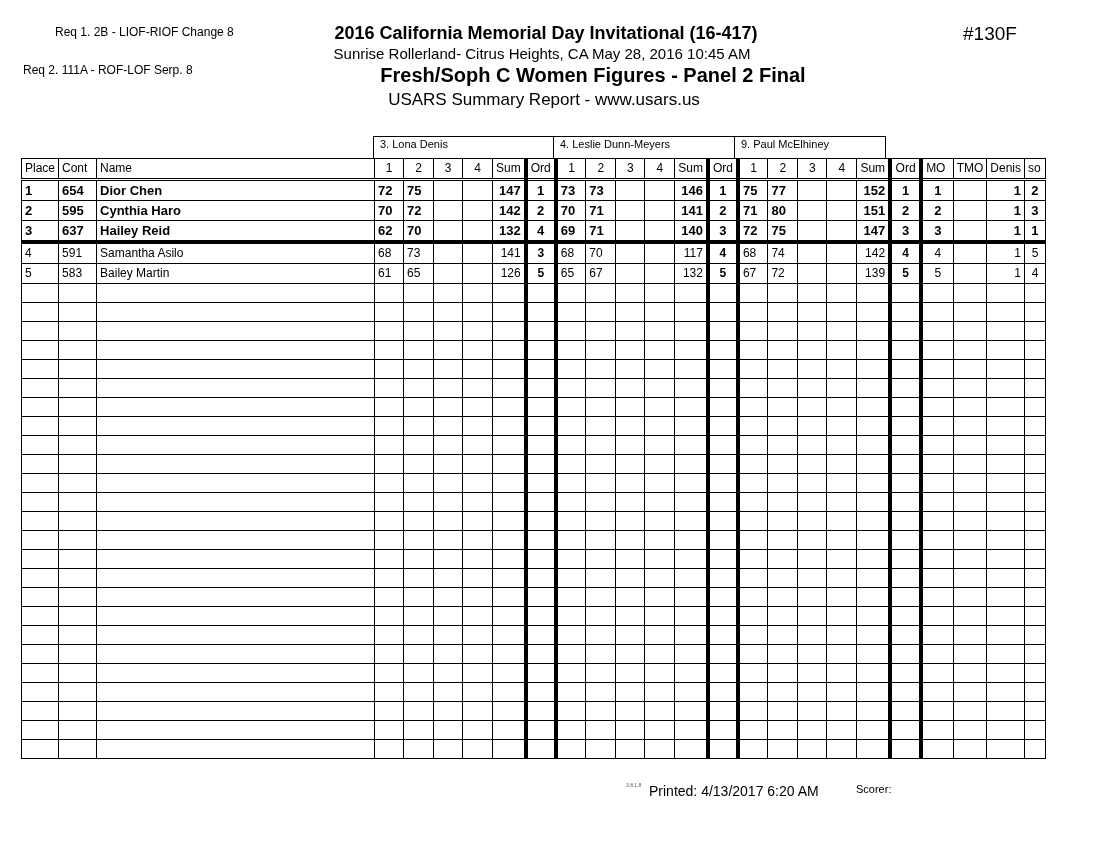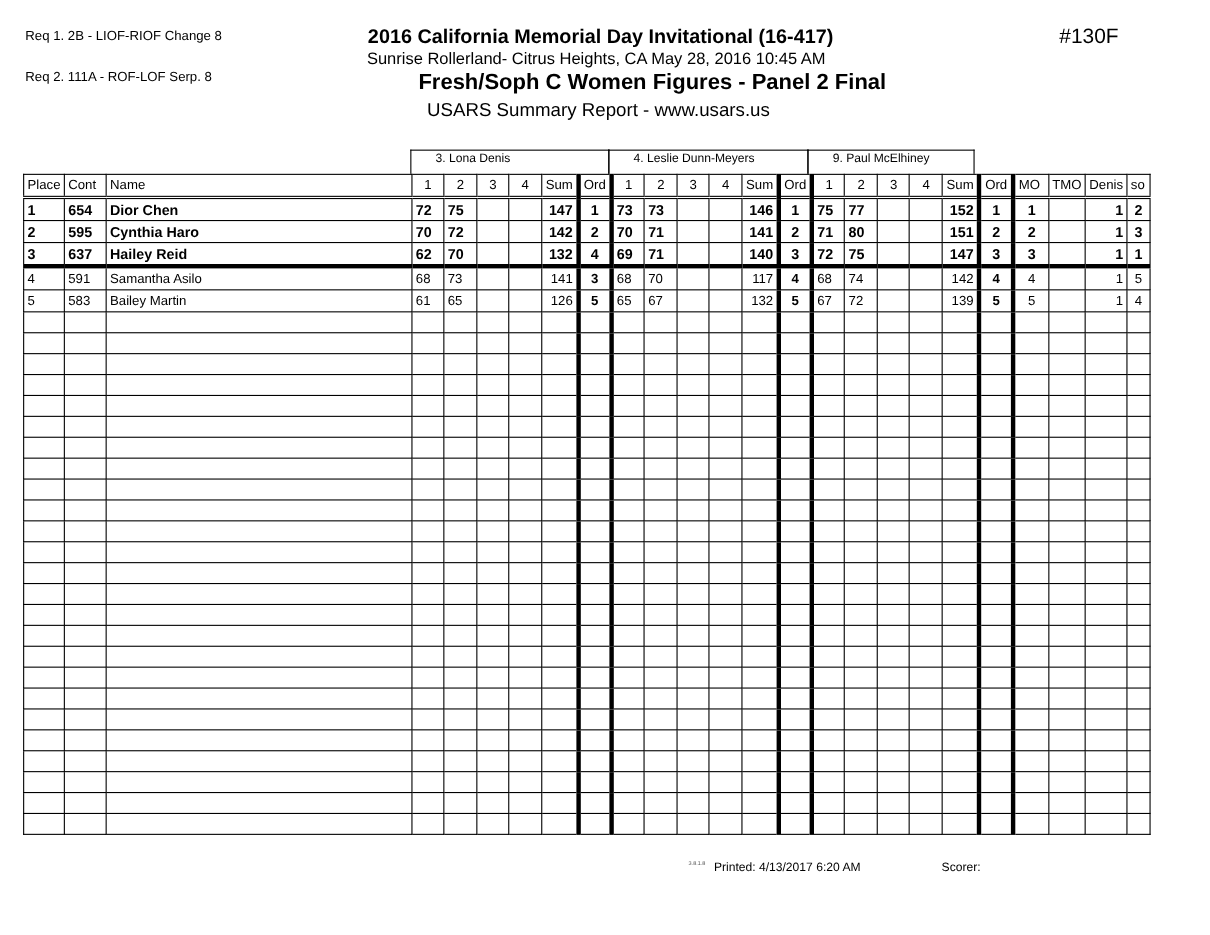--- a/index.html
+++ b/index.html
@@ -1,43 +1,43 @@
 <!DOCTYPE html>
 <html><head>
 <meta charset="utf-8">
 <style>
   html, body { margin:0; padding:0; background:#ffffff; }
   body { width:1100px; height:850px; position:relative; overflow:hidden; font-family:"Liberation Sans", sans-serif; color:#000; }
   .abs { position:absolute; }
   .req { left:23px; font-size:12px; line-height:14px; }
-  .req1 { top:25px; } .req2 { top:41px;margin-top:22px; }
+  .req1 { top:25px;margin-left:32px; } .req2 { top:41px;margin-top:22px; }
   .title { left:0; width:1100px; text-align:center; }
   .t1 { top:23px; font-size:18px; font-weight:bold; left:-4px; }
   .t2 { top:45px; font-size:15px; left:-8px; }
   .t3 { top:64px; font-size:20px; font-weight:bold; left:0px;padding-left:43px; }
   .t4 { top:90px; font-size:17px; left:-6px; }
   .eventnum { left:963px; top:23px; font-size:19px; font-weight:normal; }
 
   
-  .judgebox { position:absolute; top:136px; height:22px; border:1px solid #000; border-bottom:none; font-size:11px; padding-left:22px; line-height:14px; box-sizing:border-box; }
+  .judgebox { position:absolute; top:136px; height:22px; border:1px solid #000; border-bottom:none; font-size:11px; padding-left:6px; line-height:14px; box-sizing:border-box; }
 
   table.grid { position:absolute; left:21px; top:158px; border-collapse:collapse; table-layout:fixed; font-size:12px; }
   table.grid td { border:1px solid #000; height:19px; padding:0 3px; box-sizing:border-box; white-space:nowrap; overflow:hidden; line-height:19px; }
   table.grid tr.hdr td { height:19px; border-bottom:3px double #000; }
   table.grid tr.bold td { font-weight:bold; font-size:13px; }
   table.grid tr.cut td { border-bottom:4px solid #000; }
   table.grid td.ord { border-left:4px solid #000; text-align:center; font-weight:bold; }
   table.grid td.after-ord { border-left:4px solid #000; }
   table.grid td.num { text-align:left; }
   table.grid td.sum { text-align:right; }
   table.grid td.c { text-align:center; }
   table.grid td.r { text-align:right; }
 
   .footer-ver { left:626px; top:782px; font-size:5px; color:#555; }
-  .footer-printed { left:649px; top:783px; font-size:11px; }
+  .footer-printed { left:649px; top:783px; font-size:14px; }
   .footer-scorer { left:856px; top:783px; font-size:11px; }
 </style>
 </head>
 <body>
 
 <div class="abs req req1">Req 1.  2B - LIOF-RIOF Change 8</div>
 <div class="abs req req2">Req 2.  111A - ROF-LOF Serp. 8</div>
 
 <div class="abs title t1">2016 California Memorial Day Invitational (16-417)</div>
 <div class="abs title t2">Sunrise Rollerland- Citrus Heights, CA  May 28, 2016  10:45 AM</div>

